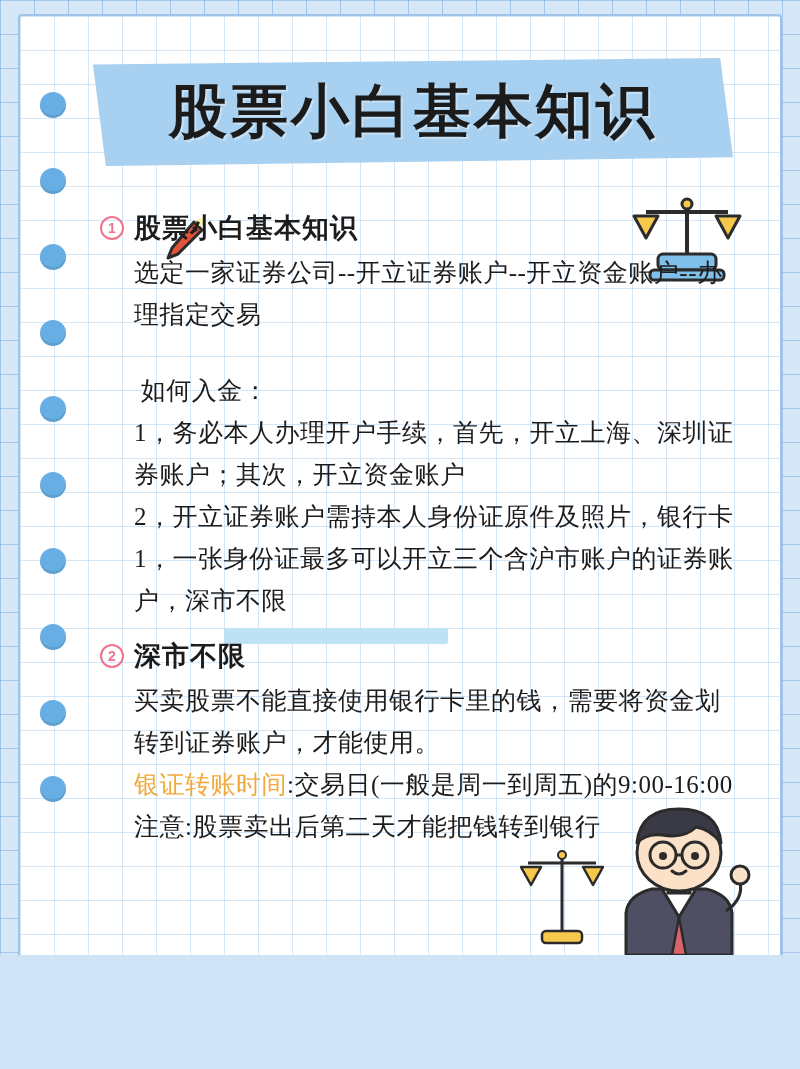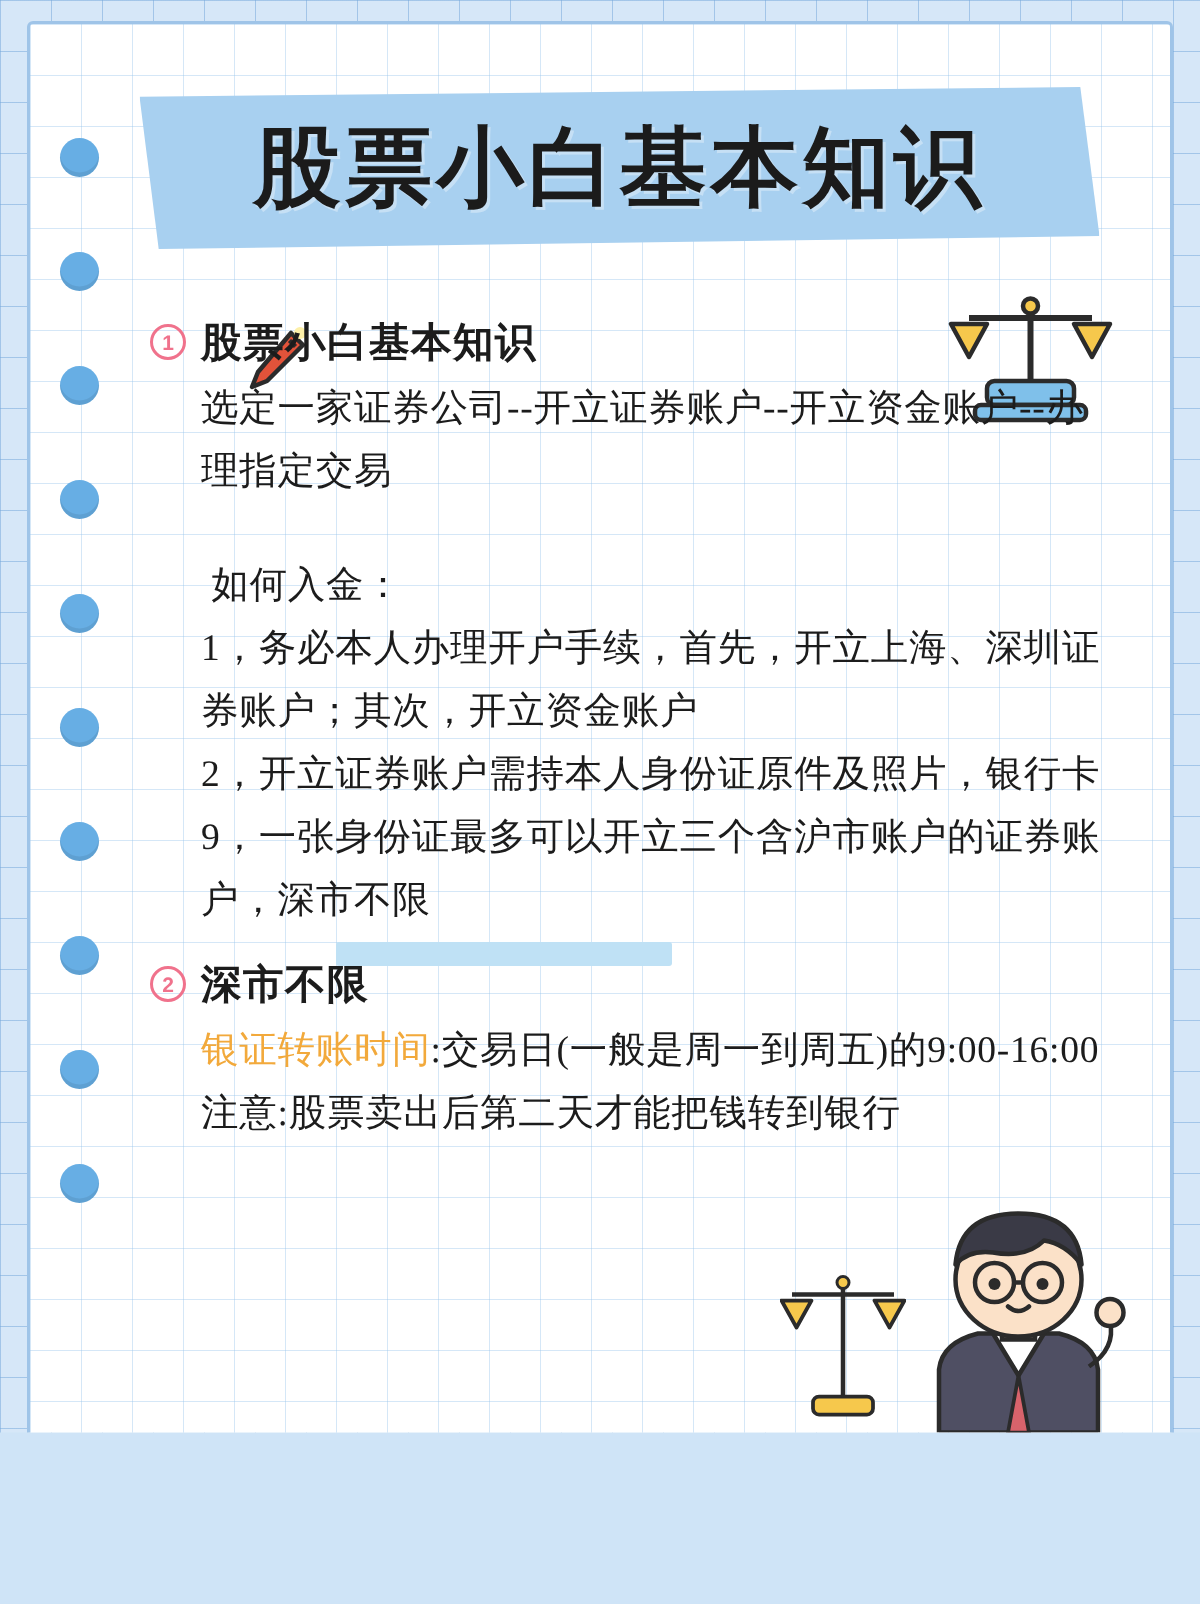--- a/index.html
+++ b/index.html
@@ -205,32 +205,33 @@
       <span class="num-badge">1</span>
       <span class="sec-title">股票小白基本知识</span>
     </div>
     <p class="body-text">选定一家证券公司--开立证券账户--开立资金账户--办理指定交易</p>
 
     <div class="spacer-lg"></div>
 
     <p class="body-text"> 如何入金：</p>
     <p class="body-text">1，务必本人办理开户手续，首先，开立上海、深圳证券账户；其次，开立资金账户</p>
     <p class="body-text">2，开立证券账户需持本人身份证原件及照片，银行卡</p>
-    <p class="body-text">9，一张身份证最多可以开立三个含沪市账户的证券账户，深市不限</p>
+    <p class="body-text">1，一张身份证最多可以开立三个含沪市账户的证券账户，深市不限</p>
 
     <div class="spacer-sm"></div>
 
     <div class="s2-block">
       <div class="hl-bar" style="left:124px; top:-10px; width:224px; background:#bfe1f5;"></div>
       <div class="section-head" style="position:relative; z-index:1;">
         <span class="num-badge">2</span>
         <span class="sec-title">深市不限</span>
       </div>
     </div>
 
+    <p class="body-text"><span>买卖股票不能直接使用银行卡里的钱，需要将资金划转到证券账户，才能使用。</span></p>
 
     <p class="body-text"><span class="label-orange">银证转账时间</span><span>:交易日(一般是周一到周五)的9:00-16:00</span></p>
 
     <p class="body-text">注意:股票卖出后第二天才能把钱转到银行</p>
   </div>
 
   <svg class="scale-bottom" viewBox="0 0 84 104">
     <line x1="42" y1="10" x2="42" y2="86" stroke="#2b2b2b" stroke-width="3"></line>
     <line x1="8" y1="18" x2="76" y2="18" stroke="#2b2b2b" stroke-width="3"></line>
     <circle cx="42" cy="10" r="4" fill="#f6c84c" stroke="#2b2b2b" stroke-width="2"></circle>

